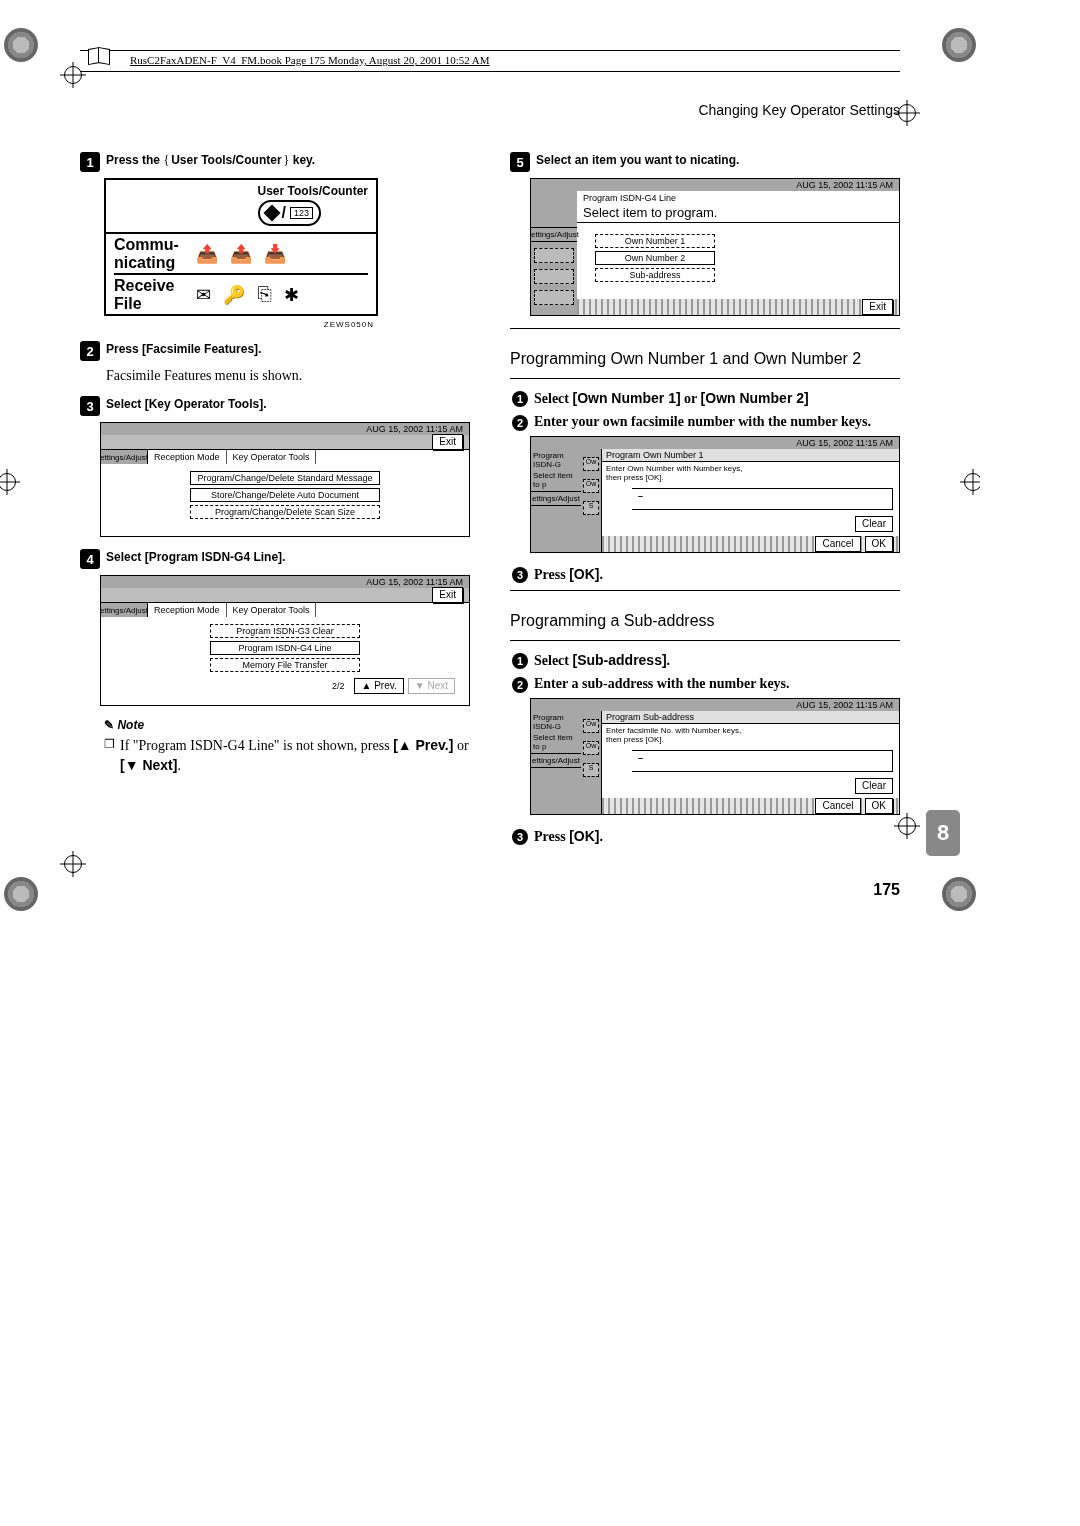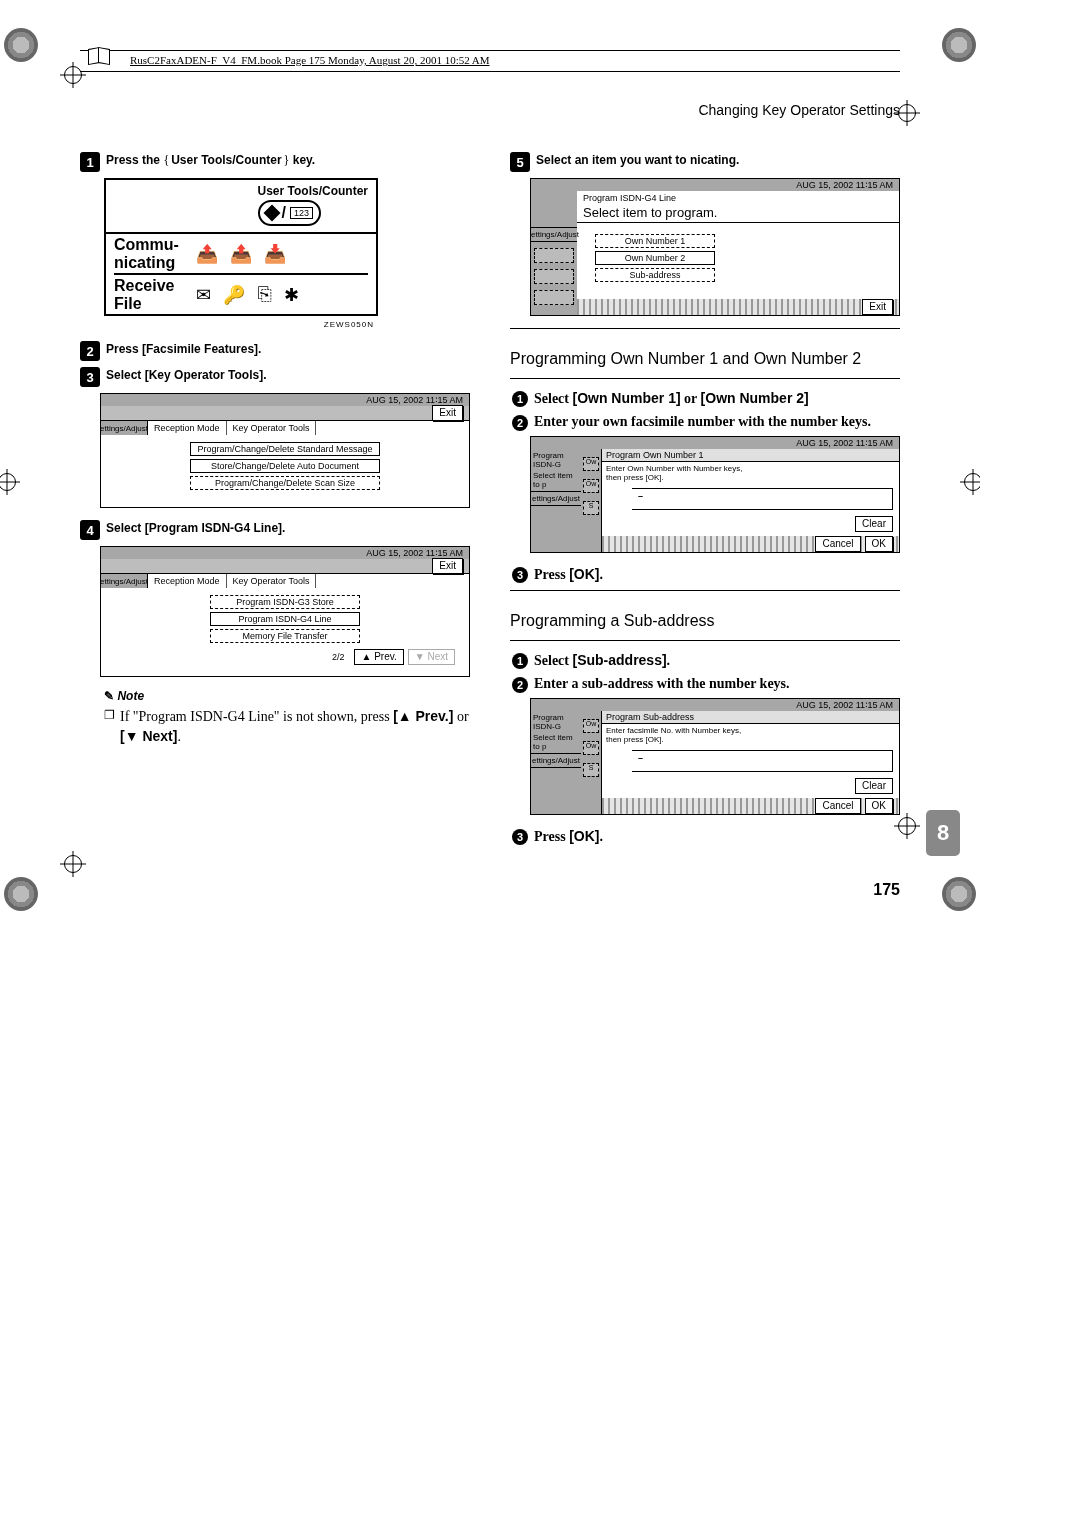--- a/index.html
+++ b/index.html
@@ -257,20 +257,21 @@
             <span>✱</span>
           </div>
         </div>
       </div>
       <div class="caption">ZEWS050N</div>
 
       <div class="stepline">
         <span class="badge">2</span>
         <span class="steptext"><b>Press </b><span class="sans">[Facsimile Features]</span><b>.</b></span>
       </div>
+      <div class="body">Facsimile Features menu is shown.</div>
 
       <div class="stepline">
         <span class="badge">3</span>
         <span class="steptext"><b>Select </b><span class="sans">[Key Operator Tools]</span><b>.</b></span>
       </div>
 
       <div class="shot">
         <div class="titlestrip">AUG 15, 2002  11∶15 AM</div>
         <div class="lightstrip">
             <span class="btn shadow" style="position:absolute; right:6px; top:-1px;">Exit</span>
@@ -300,21 +301,21 @@
             <span class="btn shadow" style="position:absolute; right:6px; top:-1px;">Exit</span>
           </div>
         <div class="tabrow">
           <div class="sidetab">ettings/Adjust</div>
           <div class="tabs">
             <div class="tab">Reception Mode</div>
             <div class="tab" style="background:#fff;">Key Operator Tools</div>
           </div>
         </div>
         <div class="cbody">
-          <div class="listbtn dash" style="width:140px">Program ISDN-G3 Store</div>
+          <div class="listbtn dash" style="width:140px">Program ISDN-G3 Clear</div>
           <div class="listbtn" style="width:140px">Program ISDN-G4 Line</div>
           <div class="listbtn dash" style="width:140px">Memory File Transfer</div>
           <div class="footer">
             <span style="font-size:9px; margin-right:6px; align-self:center;">2/2</span>
             <span class="btn">▲ Prev.</span>
             <span class="btn" style="color:#aaa; border-color:#aaa;">▼ Next</span>
           </div>
         </div>
       </div>
 

